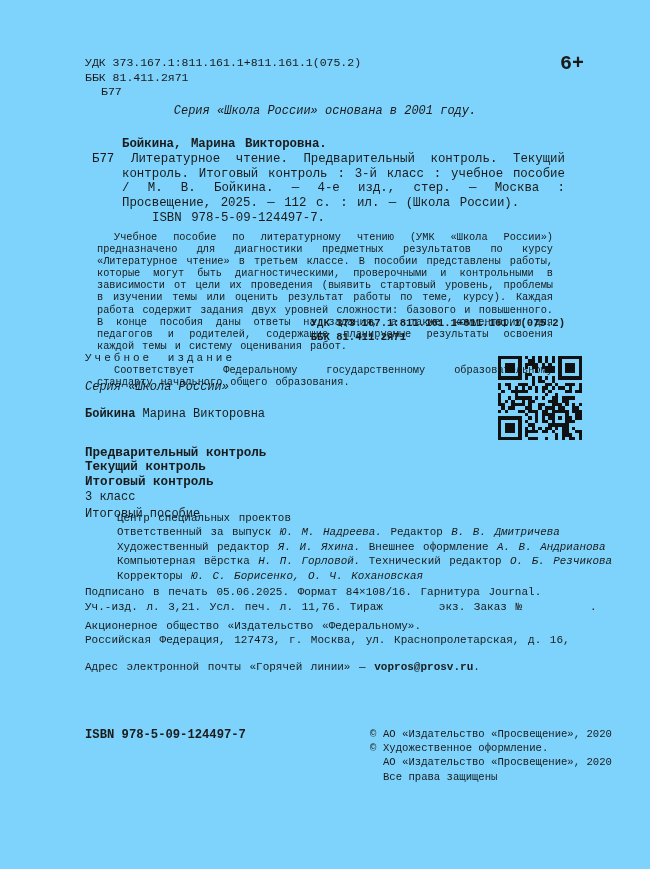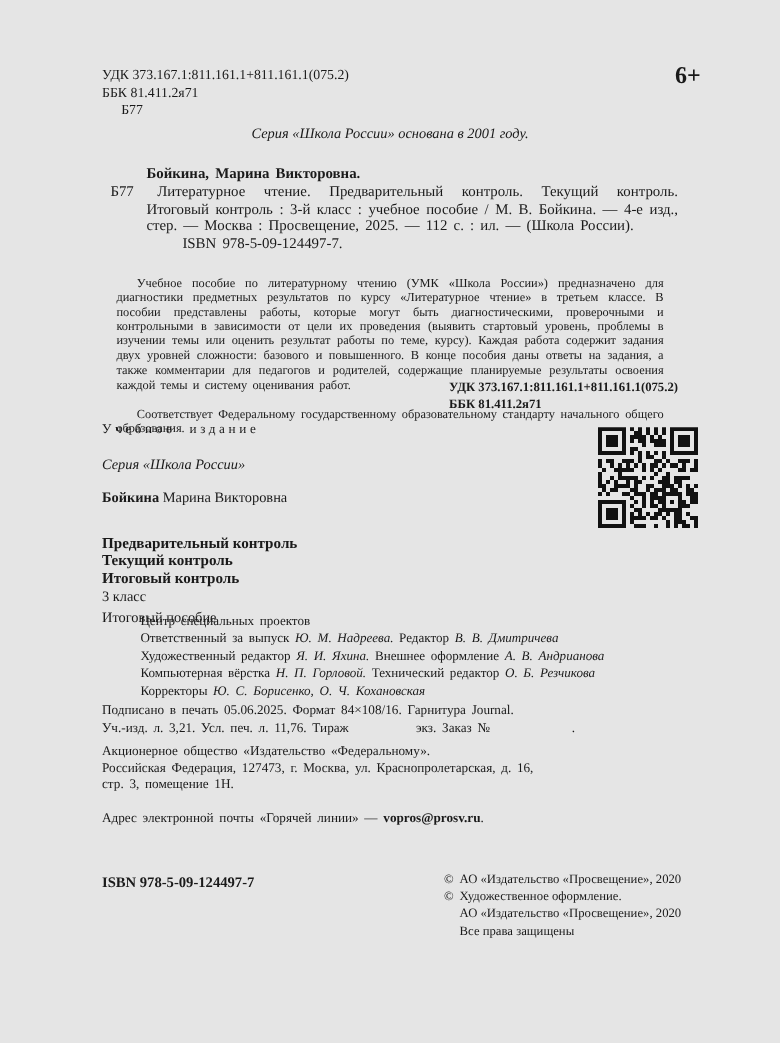--- a/index.html
+++ b/index.html
@@ -1,21 +1,21 @@
 <!DOCTYPE html>
 <html lang="ru"><head>
 <meta charset="utf-8">
 <style>
   html,body{margin:0;padding:0;background:#ffffff;}
   .page{
     position:relative;
     width:650px;height:869px;
-    background:#e5e5e5;
+    background:#7dd3fc;
     color:#1a1a1a;
-    font-family:Liberation Serif, serif;
+    font-family:Liberation Mono, monospace;
     overflow:hidden;
   }
   .abs{position:absolute;}
   .it{font-style:italic;}
   .b{font-weight:bold;}
 
   
   .top-codes{left:85px;top:56px;font-size:11.5px;line-height:14.5px;}
   .top-codes .code-indent{padding-left:16px;}
   .age-badge{top:52px;right:66px;font-size:20px;font-weight:bold;}
@@ -451,21 +451,20 @@
   </div>
 
   <div class="abs print-info">
     <div>Подписано в печать 05.06.2025. Формат 84×108/16. Гарнитура Journal.</div>
     <div><span>Уч.-изд. л. 3,21. Усл. печ. л. 11,76. Тираж</span><span class="gap-s"></span><span>экз. Заказ №</span><span class="gap-m"></span><span>.</span></div>
   </div>
 
   <div class="abs publisher">
     <div>Акционерное общество «Издательство «Федеральному».</div>
     <div>Российская Федерация, 127473, г. Москва, ул. Краснопролетарская, д. 16,</div>
-    <div>стр. 3, помещение 1Н.</div>
     <div class="email-line"><span>Адрес электронной почты «Горячей линии» — </span><span class="b">vopros@prosv.ru</span><span>.</span></div>
   </div>
 
   <div class="abs footer-isbn">ISBN 978-5-09-124497-7</div>
   <div class="abs footer-copy">
     <div class="copy-row"><span class="copy-sign">©</span><span>АО «Издательство «Просвещение», 2020</span></div>
     <div class="copy-row"><span class="copy-sign">©</span><span>Художественное оформление.</span></div>
     <div class="copy-row copy-cont">АО «Издательство «Просвещение», 2020</div>
     <div class="copy-row copy-cont">Все права защищены</div>
   </div>

